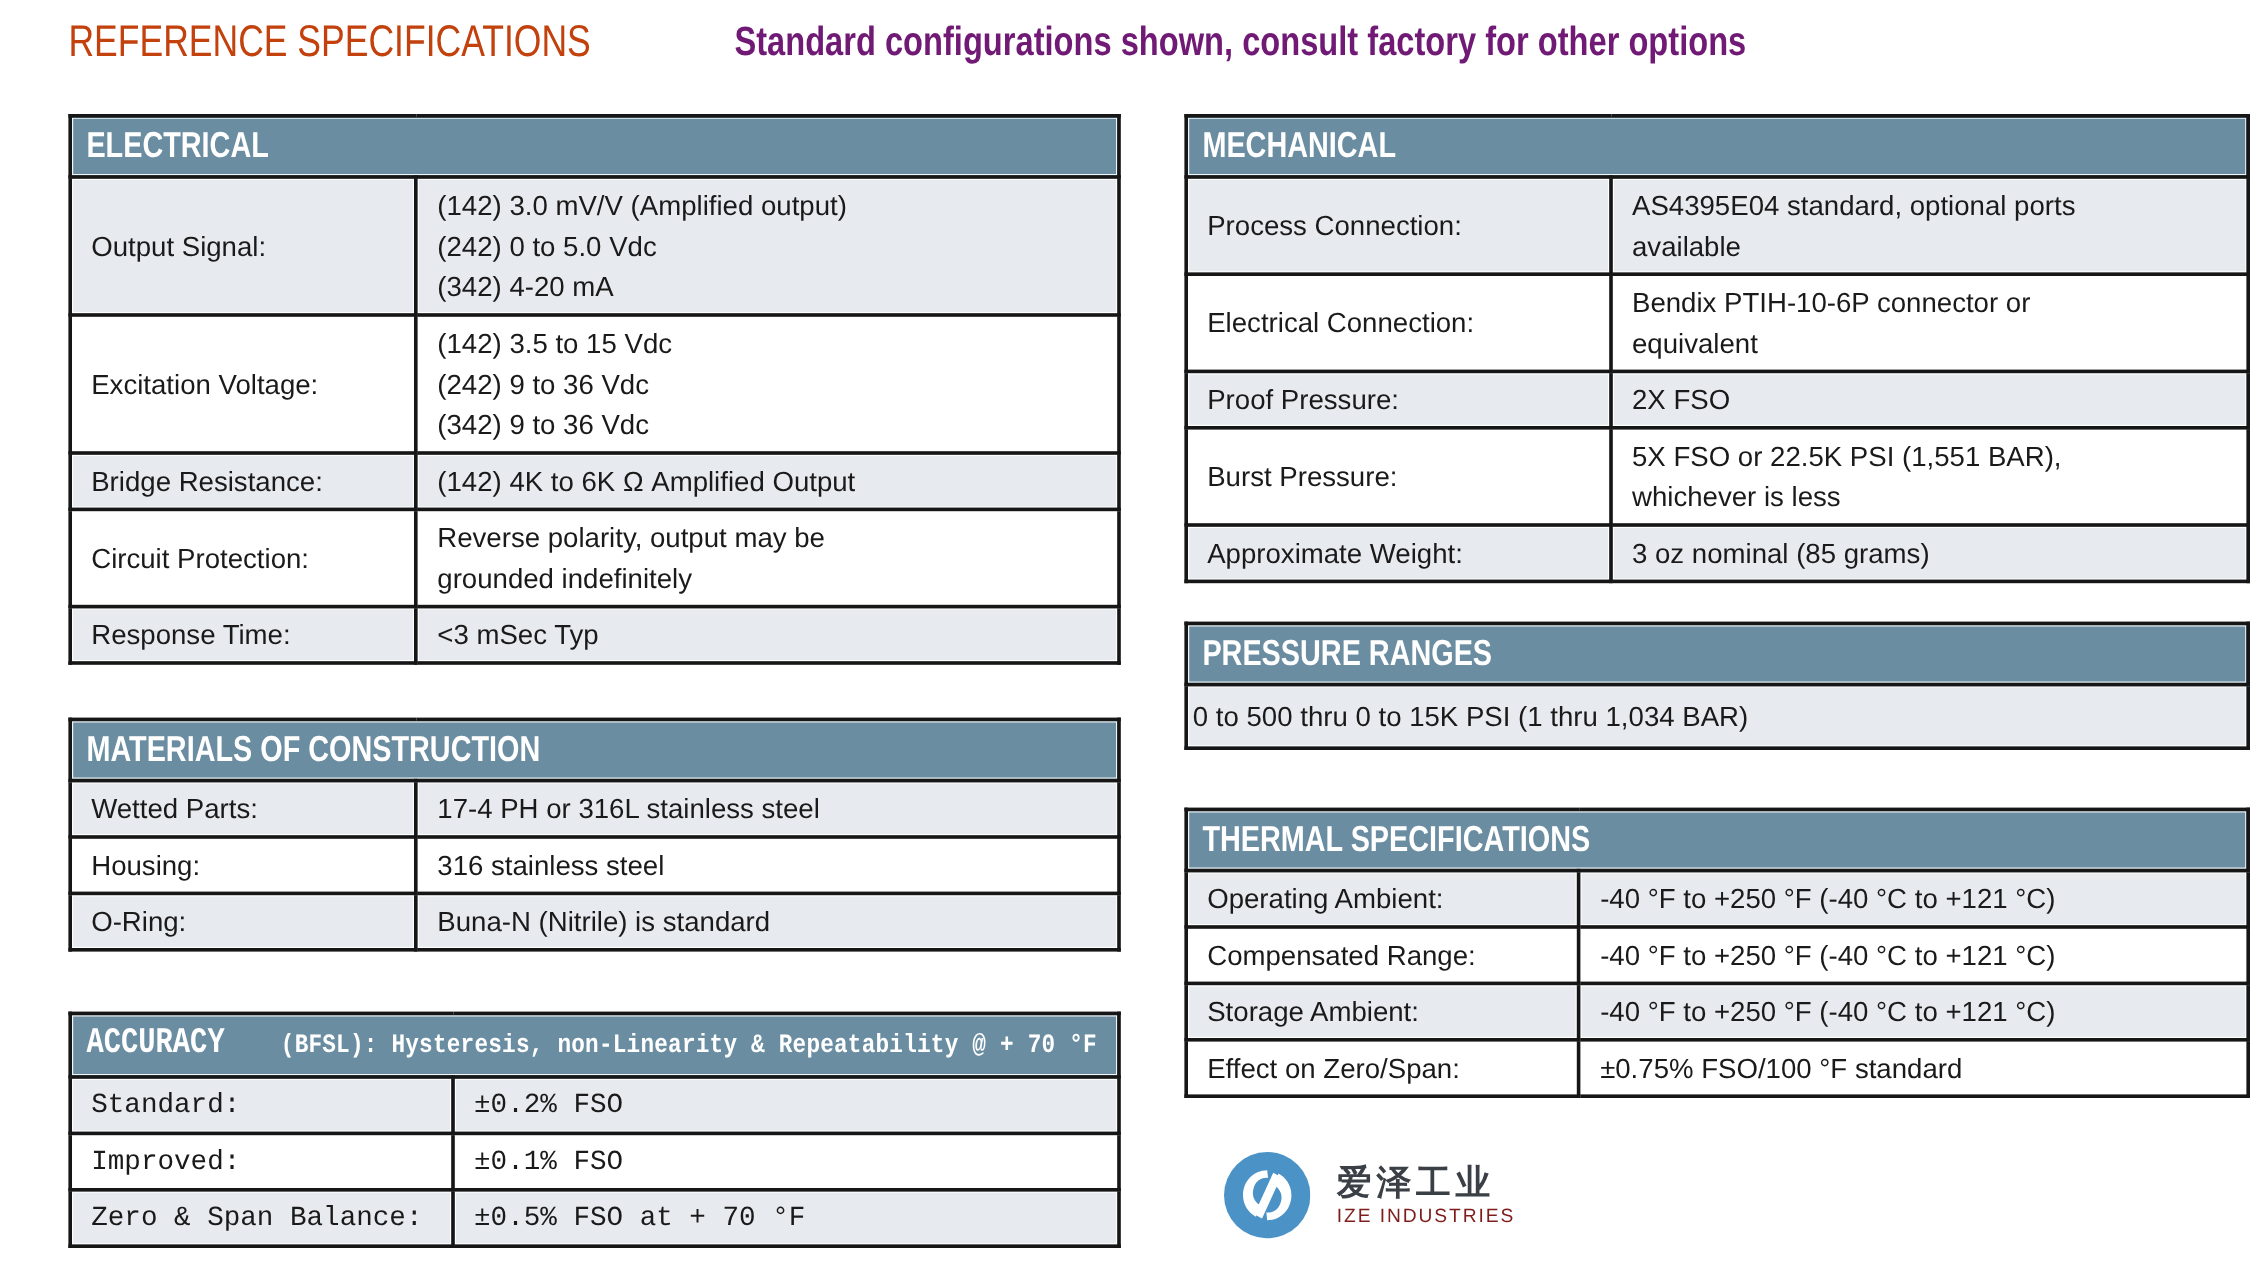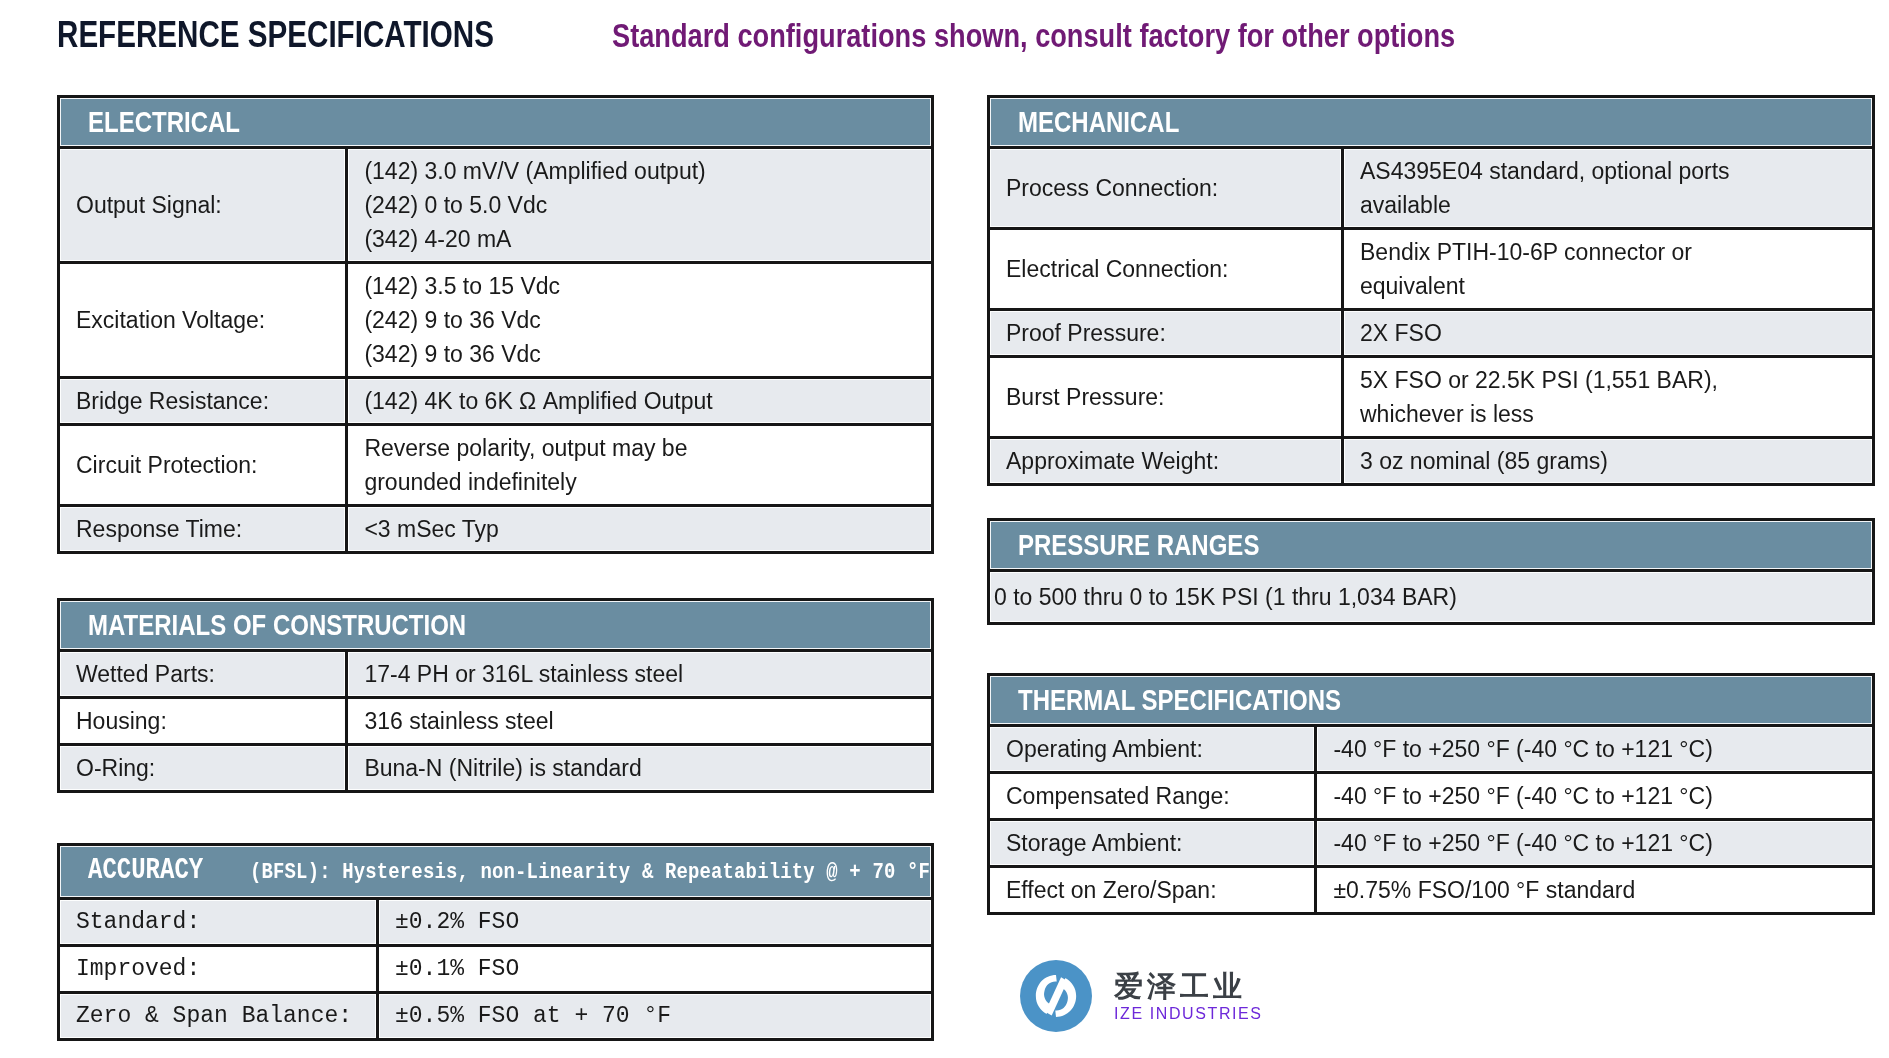--- a/index.html
+++ b/index.html
@@ -3,21 +3,21 @@
 <meta charset="utf-8">
 <style>
   * { margin:0; padding:0; box-sizing:border-box; }
   html,body { width:1889px; height:1058px; background:#ffffff; overflow:hidden;
               font-family:"Liberation Sans", sans-serif; }
   .page { position:relative; width:1889px; height:1058px; background:#fff; }
 
   
   .page-title {
     position:absolute; left:57px; top:14px;
-    font-size:37px; font-weight:bold; color:#0f172a;
+    font-size:37px; font-weight:normal; color:#c2410c;
     white-space:nowrap;
   }
   .factory-note {
     position:absolute; left:612px; top:16px;
     font-size:34px; font-weight:bold; color:#701a75;
     white-space:nowrap;
   }
   .cond { display:inline-block; transform:scaleX(0.80); transform-origin:0 50%; }
 
   
@@ -32,21 +32,21 @@
     border:3px solid #161616;
     box-shadow:inset 0 0 0 1px rgba(255,255,255,0.92);
     vertical-align:middle;
   }
   table.spec th.hd {
     background:#6A8DA1;
     color:#ffffff;
     text-align:left;
     font-size:30px; font-weight:bold;
     line-height:38px;
-    padding:5px 28px;
+    padding:5px 12px;
     white-space:nowrap;
   }
   th.hd .hd-note { font-size:22px; letter-spacing:0.2px; transform:scaleX(0.86); }
   table.spec td {
     font-size:23px;
     line-height:34px;
     color:#1A1A1A;
     padding:5px 16px;
   }
   table.spec td.val { white-space:pre-line; }
@@ -67,21 +67,21 @@
     position:absolute; left:1020px; top:960px;
     display:flex; align-items:center;
   }
   .logo svg { display:block; }
   .logo-text { margin-left:22px; }
   .logo-cn {
     font-size:29px; font-weight:bold; color:#3B4046; letter-spacing:4px;
     line-height:32px;
   }
   .logo-en {
-    font-size:16px; color:#6d28d9; letter-spacing:1.6px; margin-top:3px;
+    font-size:16px; color:#7f1d1d; letter-spacing:1.6px; margin-top:3px;
   }
 </style>
 </head>
 <body>
 
 <div class="page">
 
   <div class="page-title">
     <span class="cond">REFERENCE SPECIFICATIONS</span>
   </div>

